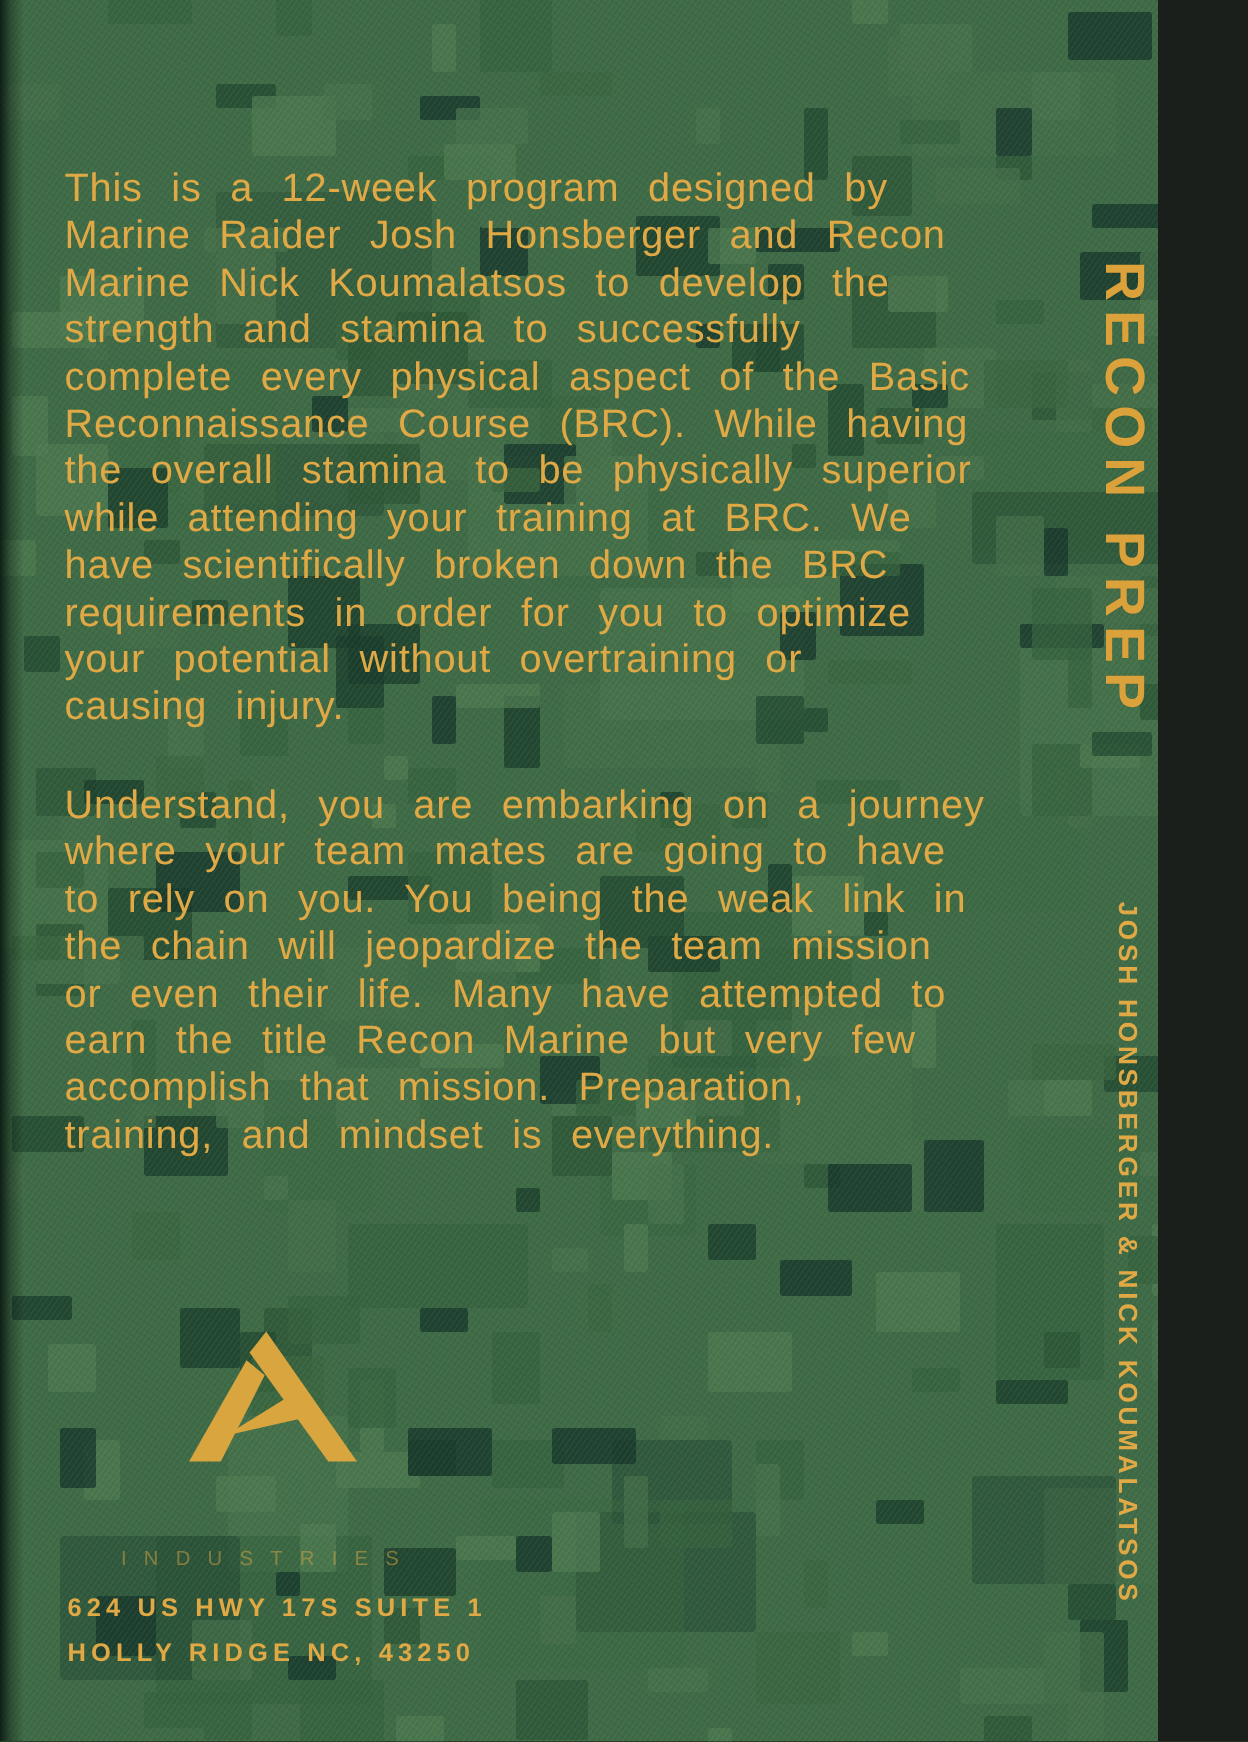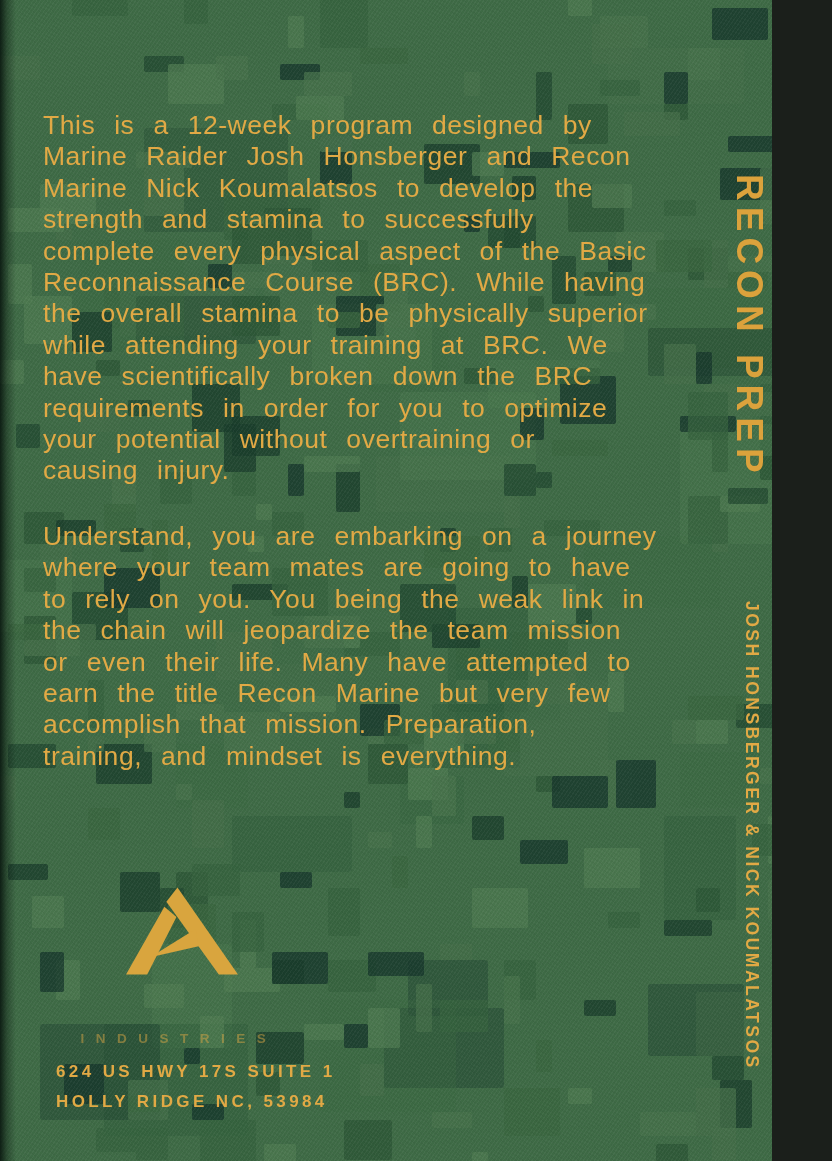--- a/index.html
+++ b/index.html
@@ -47,24 +47,24 @@
   }
   .logo{position:absolute; left:123px; top:887px; width:115px; height:88px;}
   .logo polygon{fill:var(--gold_logo);}
   .brand{
     position:absolute; left:40px; top:999px; width:278px; text-align:center;
     color:var(--gold_text); font-size:23.5px; font-weight:800; letter-spacing:9px;
   }
   .brand-sub{
     position:absolute; left:40px; top:1031px; width:278px; text-align:center;
     color:var(--gold_text); opacity:0.48;
-    font-size:13.5px; font-weight:700; letter-spacing:11.5px;
+    font-size:13.5px; font-weight:400; letter-spacing:11.5px;
   }
   .addr{
-    position:absolute; left:56px; top:1057px;
+    position:absolute; left:45px; top:1057px;
     color:var(--gold_text); font-size:17px; font-weight:700;
     letter-spacing:3.4px; line-height:30px;
   }
 </style>
 </head>
 <body>
 
 <div class="cover">
   <svg id="camo" xmlns="http://www.w3.org/2000/svg">
       <rect x="680" y="752" width="80" height="56" fill="#3a663f" opacity="0.35" rx="3"></rect>
@@ -402,15 +402,15 @@
   <div class="spine-authors">JOSH HONSBERGER &amp; NICK KOUMALATSOS</div>
 
   <svg class="logo" viewBox="0 0 114 86" xmlns="http://www.w3.org/2000/svg">
     <polygon points="43,14 54,0 114,86 95,86"></polygon>
     <polygon points="41,19 53,29 24,86 3,86"></polygon>
     <polygon points="27,69 72,41 75,58"></polygon>
   </svg>
   <div class="brand-sub">INDUSTRIES</div>
   <div class="addr">
     <div>624 US HWY 17S SUITE 1</div>
-    <div>HOLLY RIDGE NC, 53984</div>
+    <div>HOLLY RIDGE NC, 43250</div>
   </div>
 </div>
 
 </body></html>

